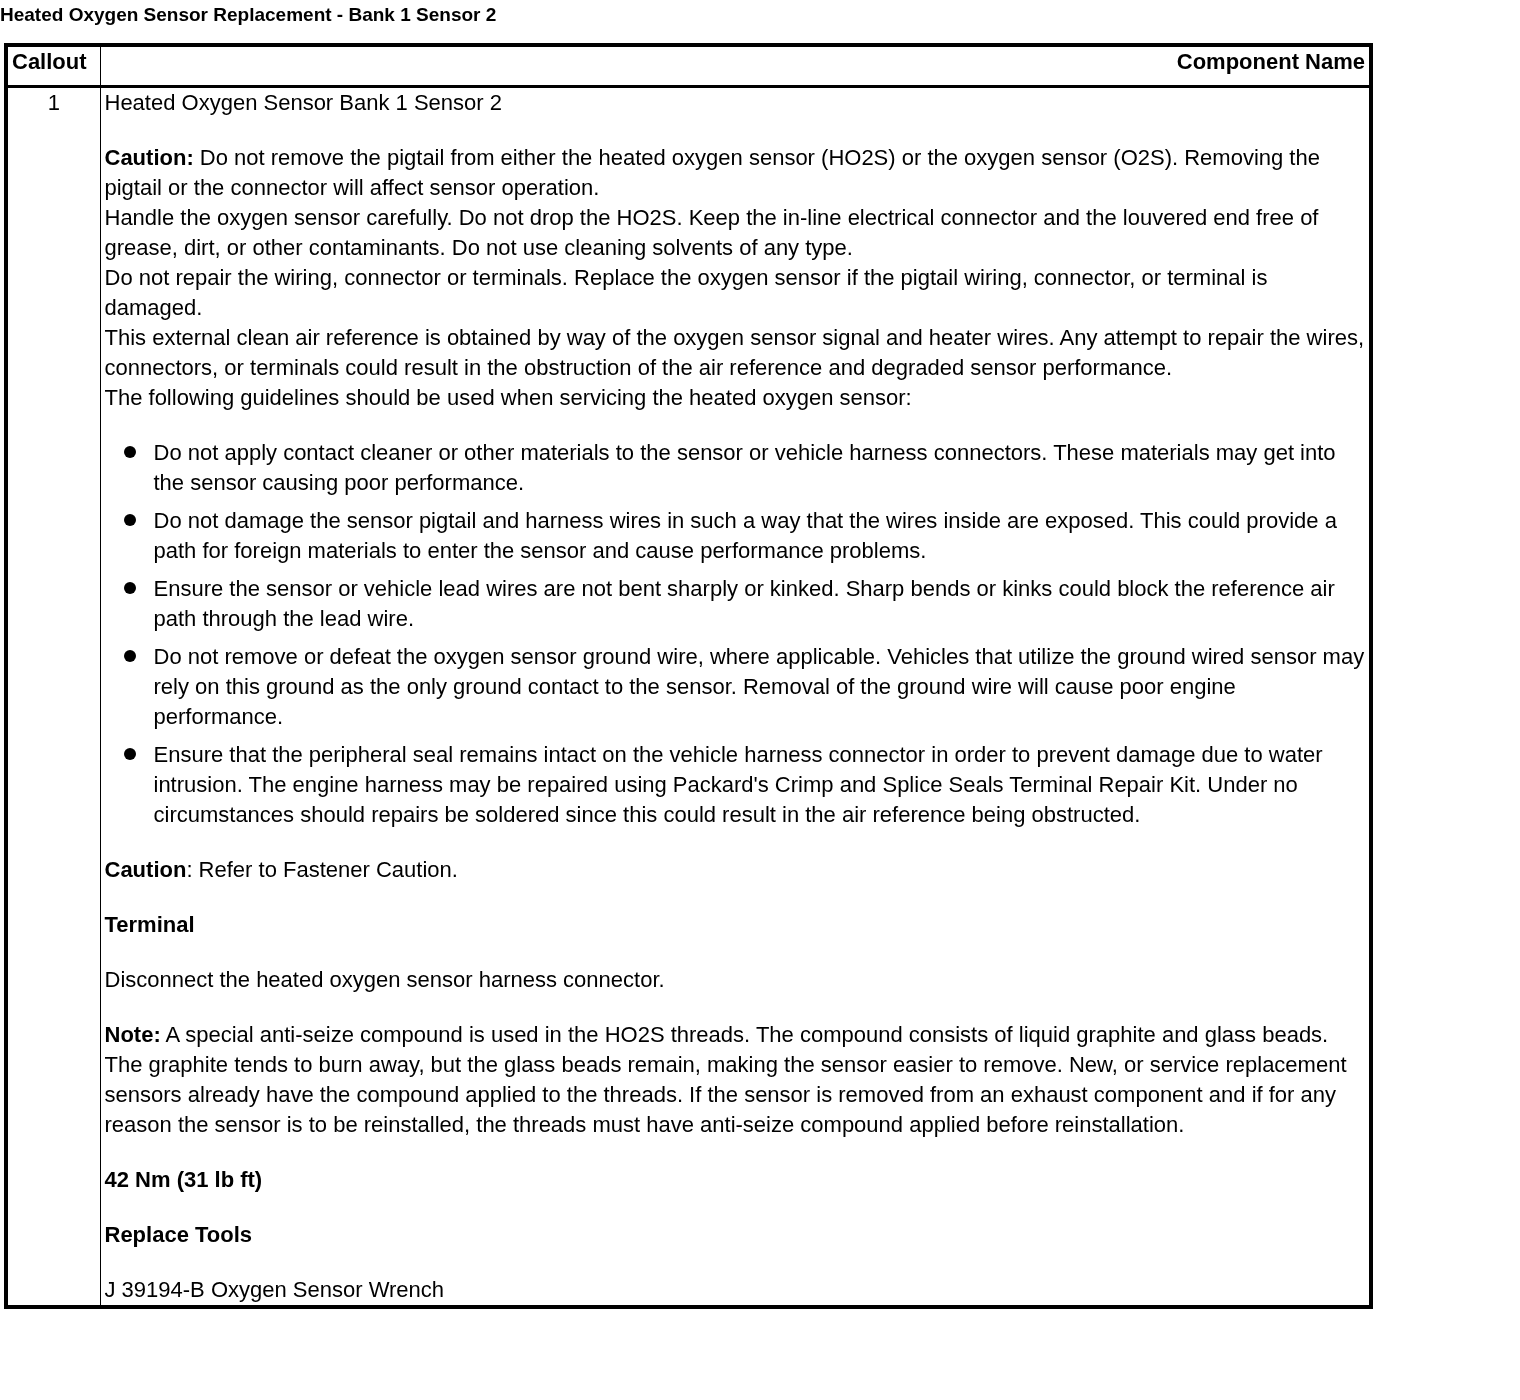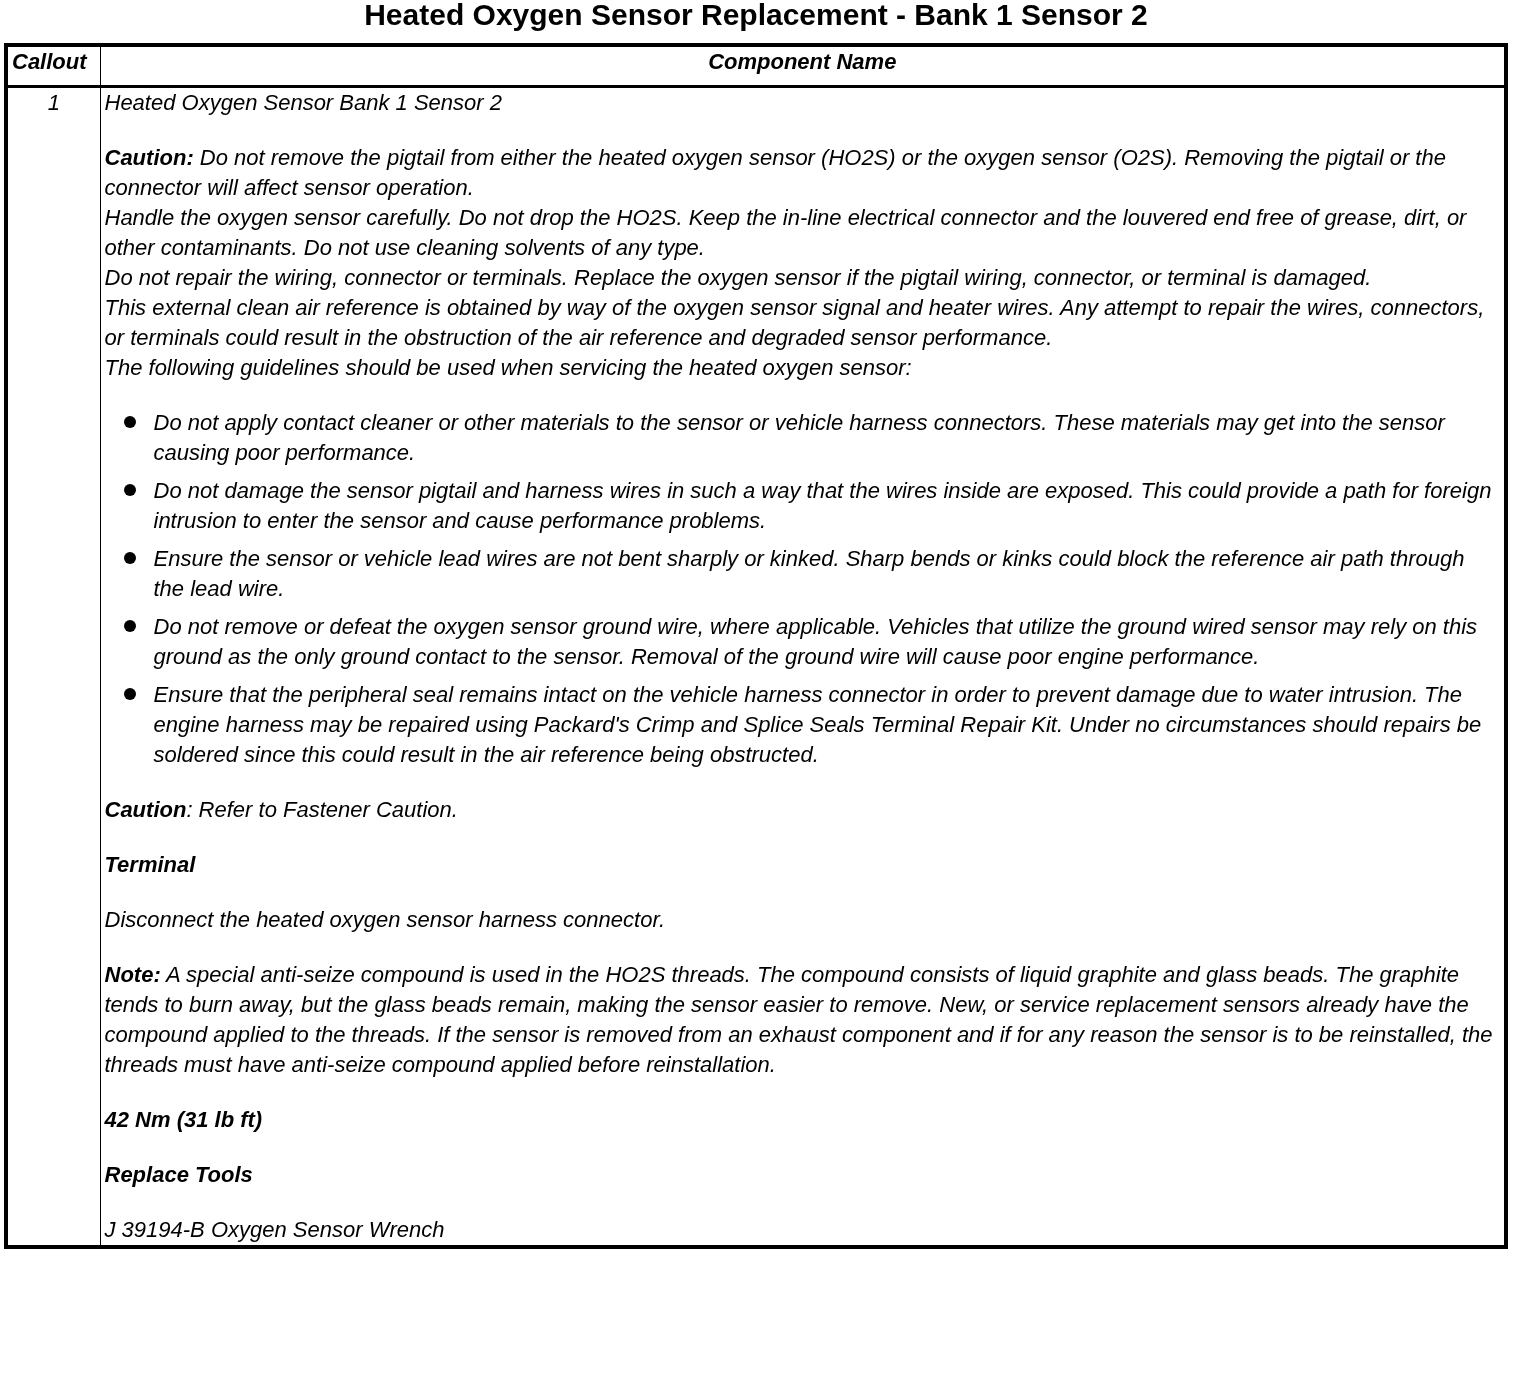--- a/index.html
+++ b/index.html
@@ -1,24 +1,24 @@
 <!DOCTYPE html>
 <html><head>
 <meta charset="utf-8">
 <style>
   html, body { margin:0; padding:0; background:#ffffff; }
   body { width:1520px; height:1400px; position:relative; overflow:hidden;
          font-family:"Liberation Sans", sans-serif; color:#000; }
-  .doc-title { position:absolute; top:0; left:0; width:1512px; text-align:center;
-               font-weight:bold; font-size:30px; line-height:30px; }
-  table.proc { position:absolute; top:43px; left:4px; width:1504px;
-               border-collapse:collapse; border:4px solid #000; table-layout:fixed;font-style:italic; }
+  .doc-title { position:absolute; top:0; left:0; width:1512px; 
+               font-weight:bold; font-size:19px; line-height:30px; }
+  table.proc { position:absolute; top:43px; left:4px; width:1369px;
+               border-collapse:collapse; border:4px solid #000; table-layout:fixed; }
   table.proc td, table.proc th { font-size:22px; line-height:30px; vertical-align:top; padding:0 4px; }
   col.c1 { width:94px; }
-  th.hdr { font-weight:bold; text-align:center; border-bottom:3px solid #000; height:38px; vertical-align:middle; padding:0 4px; }
+  th.hdr { font-weight:bold; text-align:right; border-bottom:3px solid #000; height:38px; vertical-align:middle; padding:0 4px; }
   th.hdr-callout { border-right:1px solid #000; text-align:left; padding-left:4px; }
   td.prelim { border-bottom:1px solid #000; padding:4px 4px 2px 4px; }
   td.callout-num { text-align:center; vertical-align:middle; border-right:1px solid #000; }
   td.content { padding:4px 4px 0 4px; }
   .b { font-weight:bold;margin-top:45px; }
   .para { margin:0; }
   .gap { margin-top:25px; }
   ul.guides { list-style:none; margin:25px 0 0 0; padding:0; }
   ul.guides li { position:relative; padding-left:49px; margin:8px 0 3px 0; }
   ul.guides li .dot { position:absolute; left:19px; top:8px; width:12px; height:12px; border-radius:50%; background:#000; }
@@ -46,21 +46,21 @@
         <p class="para">Heated Oxygen Sensor Bank 1 Sensor 2</p>
 
         <p class="para gap"><span class="b">Caution:</span><span> Do not remove the pigtail from either the heated oxygen sensor (HO2S) or the oxygen sensor (O2S). Removing the pigtail or the connector will affect sensor operation.</span></p>
         <p class="para">Handle the oxygen sensor carefully. Do not drop the HO2S. Keep the in-line electrical connector and the louvered end free of grease, dirt, or other contaminants. Do not use cleaning solvents of any type.</p>
         <p class="para">Do not repair the wiring, connector or terminals. Replace the oxygen sensor if the pigtail wiring, connector, or terminal is damaged.</p>
         <p class="para">This external clean air reference is obtained by way of the oxygen sensor signal and heater wires. Any attempt to repair the wires, connectors, or terminals could result in the obstruction of the air reference and degraded sensor performance.</p>
         <p class="para">The following guidelines should be used when servicing the heated oxygen sensor:</p>
 
         <ul class="guides">
           <li><span class="dot"></span><span>Do not apply contact cleaner or other materials to the sensor or vehicle harness connectors. These materials may get into the sensor causing poor performance.</span></li>
-          <li><span class="dot"></span><span>Do not damage the sensor pigtail and harness wires in such a way that the wires inside are exposed. This could provide a path for foreign intrusion to enter the sensor and cause performance problems.</span></li>
+          <li><span class="dot"></span><span>Do not damage the sensor pigtail and harness wires in such a way that the wires inside are exposed. This could provide a path for foreign materials to enter the sensor and cause performance problems.</span></li>
           <li><span class="dot"></span><span>Ensure the sensor or vehicle lead wires are not bent sharply or kinked. Sharp bends or kinks could block the reference air path through the lead wire.</span></li>
           <li><span class="dot"></span><span>Do not remove or defeat the oxygen sensor ground wire, where applicable. Vehicles that utilize the ground wired sensor may rely on this ground as the only ground contact to the sensor. Removal of the ground wire will cause poor engine performance.</span></li>
           <li><span class="dot"></span><span>Ensure that the peripheral seal remains intact on the vehicle harness connector in order to prevent damage due to water intrusion. The engine harness may be repaired using Packard's Crimp and Splice Seals Terminal Repair Kit. Under no circumstances should repairs be soldered since this could result in the air reference being obstructed.</span></li>
         </ul>
 
         <p class="para gap"><span class="b">Caution</span><span>: Refer to Fastener Caution.</span></p>
 
         <p class="para gap b">Terminal</p>
         <p class="para gap">Disconnect the heated oxygen sensor harness connector.</p>
 

